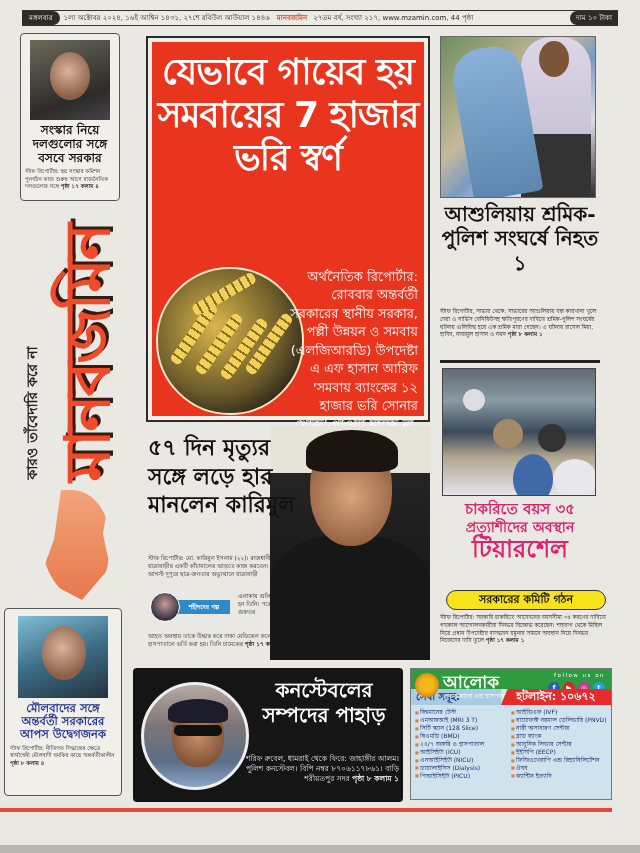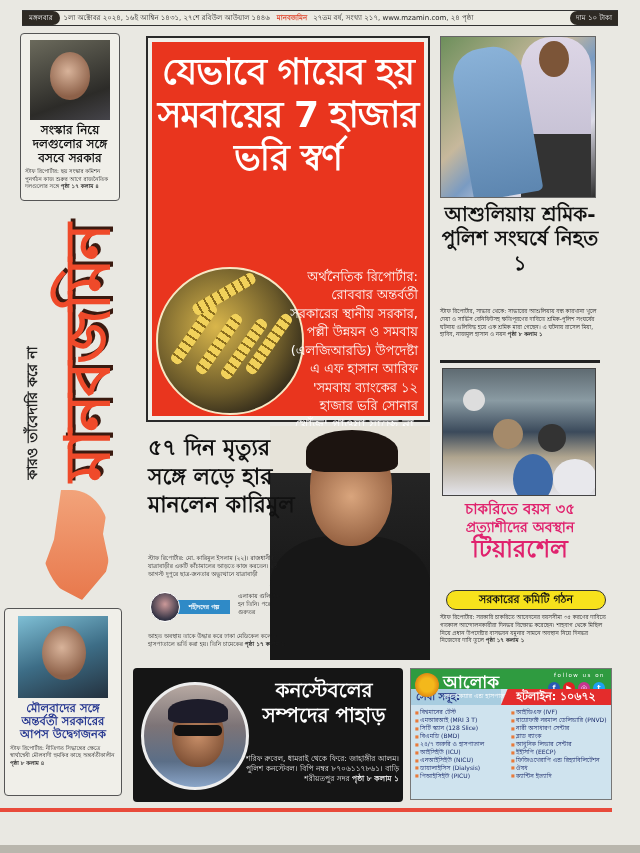--- a/index.html
+++ b/index.html
@@ -106,21 +106,21 @@
     .red-rule { position: absolute; left: 0; top: 808px; width: 612px; height: 4px; background: #e84a3a; }
     .bottom-edge { position: absolute; left: 0; top: 845px; width: 640px; height: 8px; background: #b9b6ad; }
   </style>
 </head>
 <body>
 
 <div class="masthead-bar">
   <span class="mb-day">মঙ্গলবার</span>
   <span class="mb-dates">১লা অক্টোবর ২০২৪, ১৬ই আশ্বিন ১৪৩১, ২৭শে রবিউল আউয়াল ১৪৪৬</span>
   <span class="mb-logo">মানবজমিন</span>
-  <span class="mb-issue">২৭তম বর্ষ, সংখ্যা ২১৭, www.mzamin.com, ২৪ পৃষ্ঠা</span>
+  <span class="mb-issue">২৭তম বর্ষ, সংখ্যা ২১৭, www.mzamin.com, 44 পৃষ্ঠা</span>
   <span class="mb-price">দাম ১০ টাকা</span>
 </div>
 
 <div class="box" id="left-top">
   <div class="photo">
     <div class="face" style="left:20px;top:12px;width:40px;height:48px;"></div>
   </div>
   <div class="hl-black">সংস্কার নিয়ে দলগুলোর সঙ্গে বসবে সরকার</div>
   <div class="body-sm">
     <span>স্টাফ রিপোর্টার: ছয় সংস্কার কমিশন পুনর্গঠন কাজ শুরুর আগে রাজনৈতিক দলগুলোর সঙ্গে</span> <span class="jump">পৃষ্ঠা ১৭ কলাম ৪</span>

